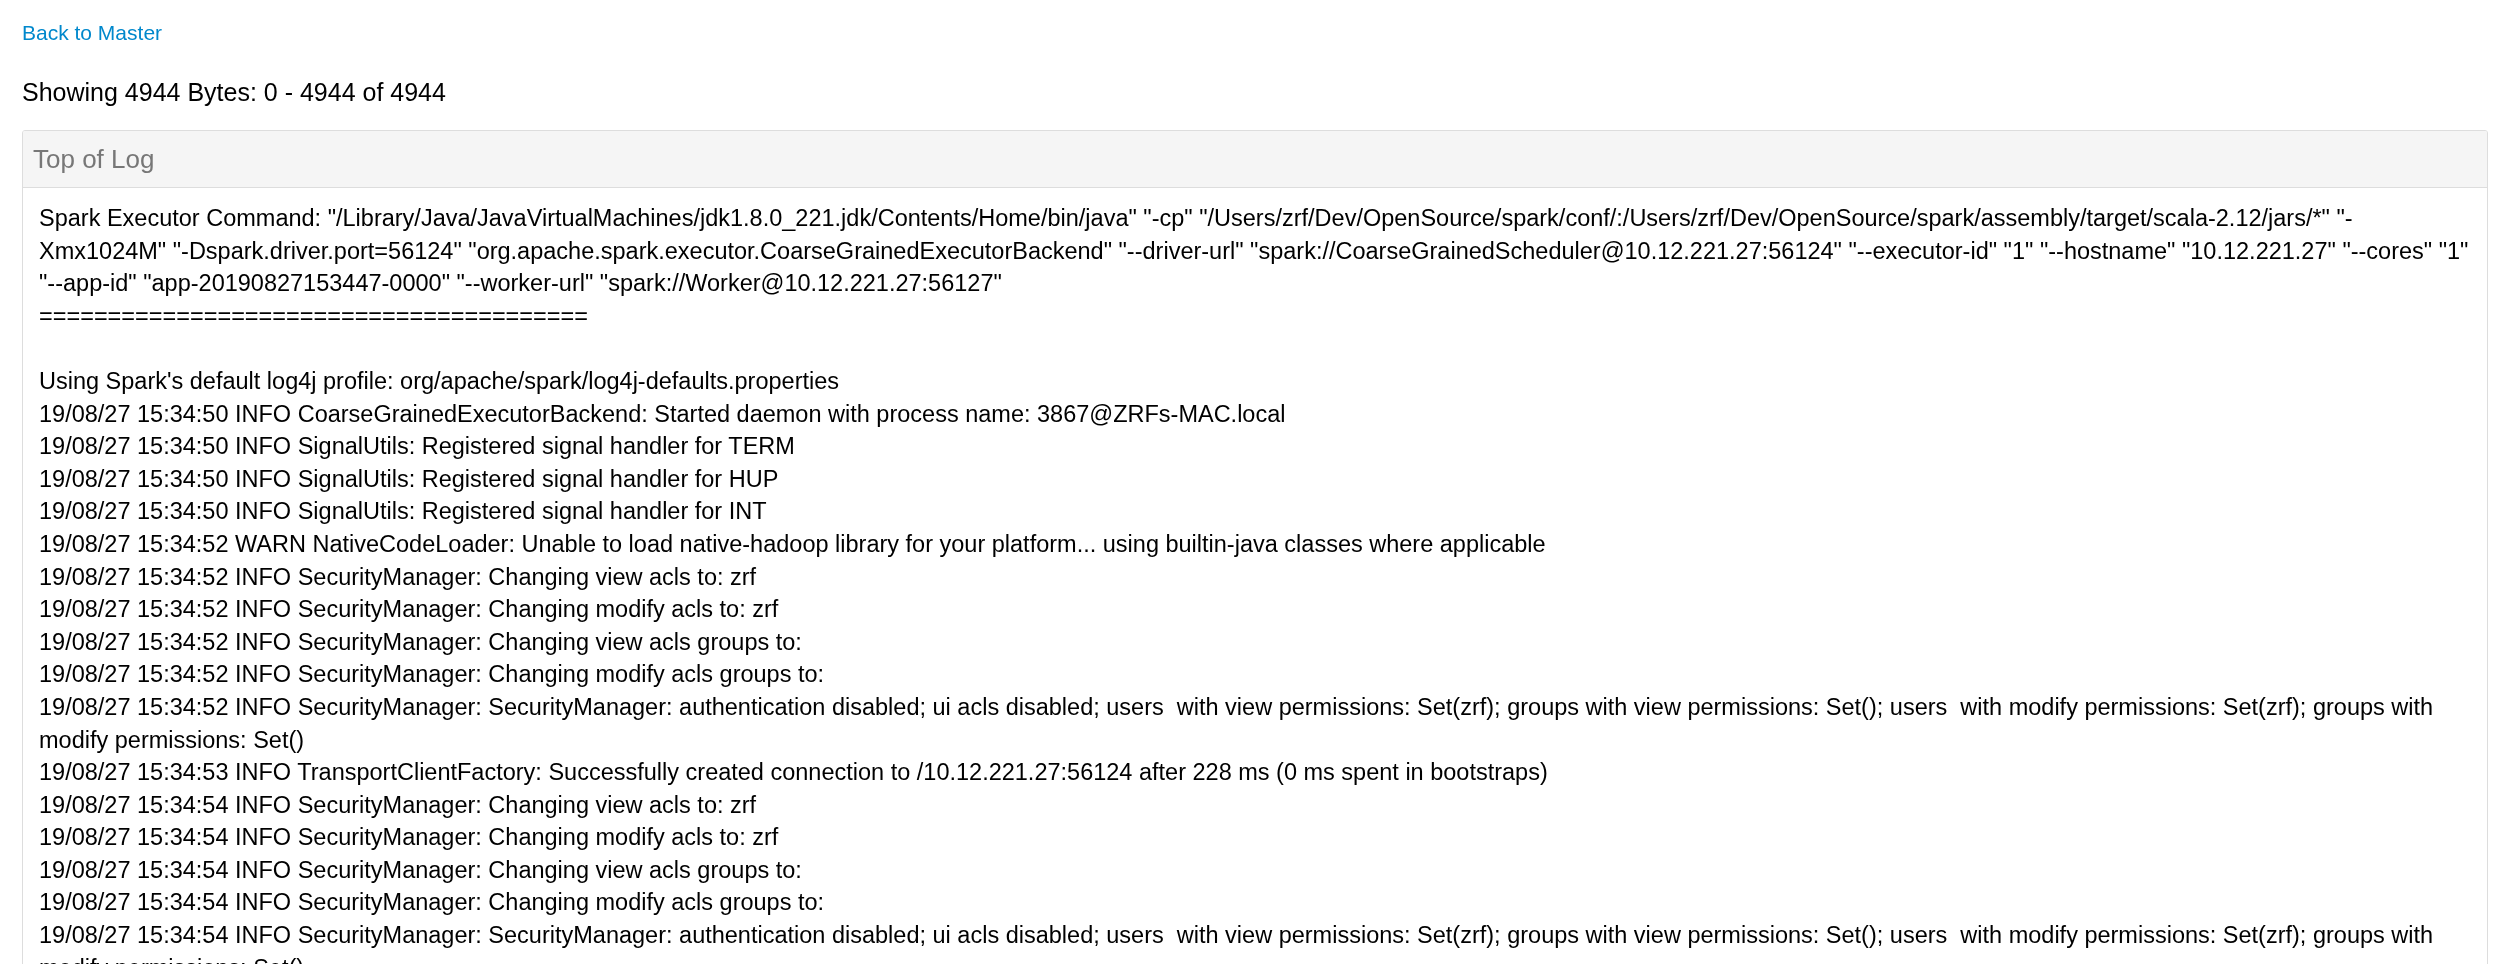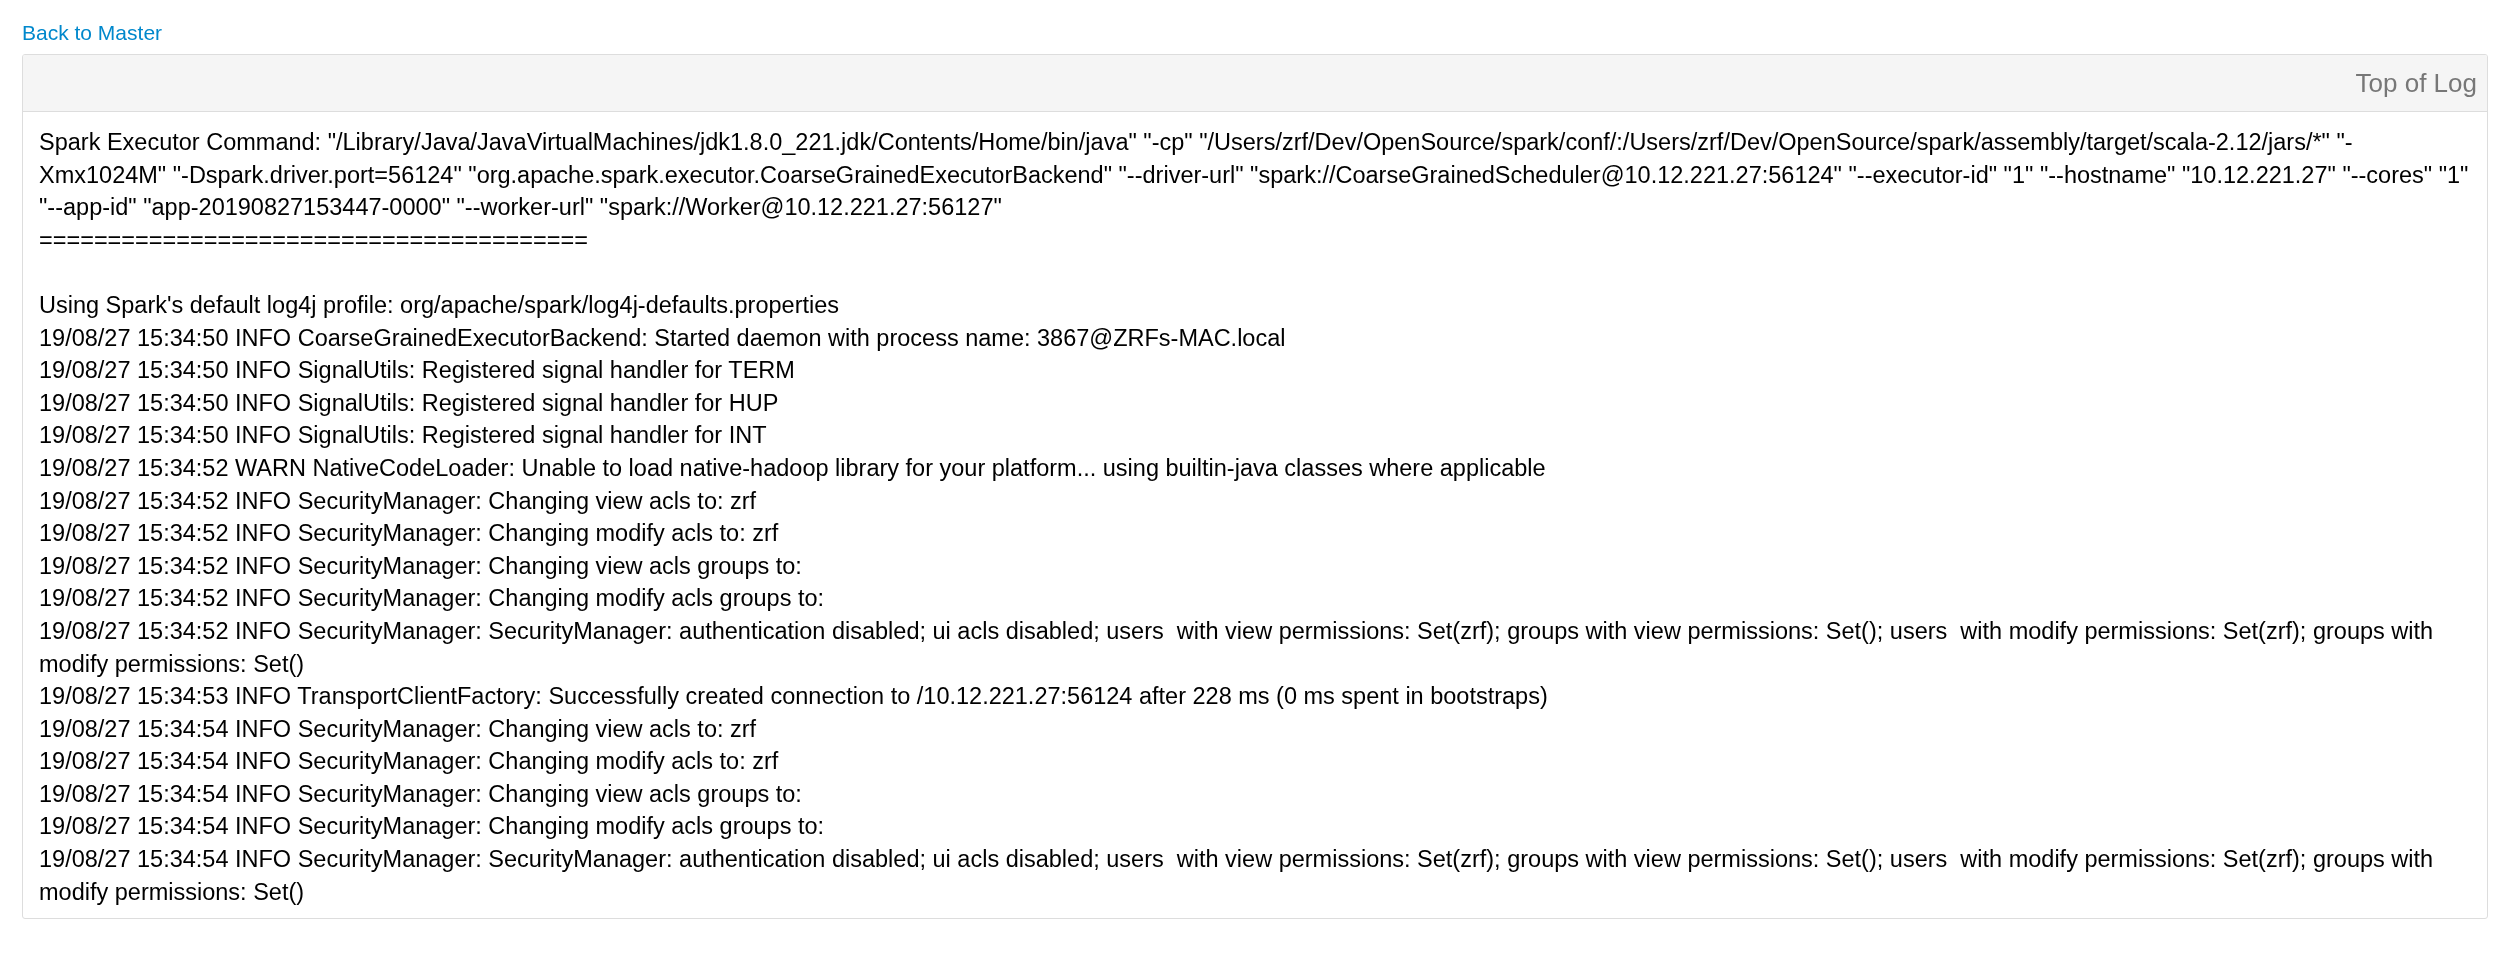--- a/index.html
+++ b/index.html
@@ -38,21 +38,21 @@
     border: 1px solid #dddddd;
     border-radius: 3px;
     background: #ffffff;
     box-sizing: border-box;
     width: 2466px;
     overflow: hidden;
   }
   .log-panel-heading {
     background: #f5f5f5;
     border-bottom: 1px solid #dddddd;
-    text-align: right;
+    text-align: left;
     color: #777777;
     font-size: 26px;
     line-height: 32px;
     padding: 12px 10px;
   }
   .log-body {
     padding: 14px 16px 10px 16px;
     box-sizing: border-box;
   }
   pre.log-content {
@@ -67,20 +67,21 @@
     overflow-wrap: break-word;
   }
 </style>
 </head>
 <body>
 
 <div class="page">
 
   <a class="back-link" href="#">Back to Master</a>
 
+  <div class="showing-line">Showing 4944 Bytes: 0 - 4944 of 4944</div>
 
   <div class="log-panel">
     <div class="log-panel-heading">Top of Log</div>
     <div class="log-body">
       <pre class="log-content">Spark Executor Command: "/Library/Java/JavaVirtualMachines/jdk1.8.0_221.jdk/Contents/Home/bin/java" "-cp" "/Users/zrf/Dev/OpenSource/spark/conf/:/Users/zrf/Dev/OpenSource/spark/assembly/target/scala-2.12/jars/*" "-Xmx1024M" "-Dspark.driver.port=56124" "org.apache.spark.executor.CoarseGrainedExecutorBackend" "--driver-url" "spark://CoarseGrainedScheduler@10.12.221.27:56124" "--executor-id" "1" "--hostname" "10.12.221.27" "--cores" "1" "--app-id" "app-20190827153447-0000" "--worker-url" "spark://Worker@10.12.221.27:56127"
 ========================================
 
 Using Spark's default log4j profile: org/apache/spark/log4j-defaults.properties
 19/08/27 15:34:50 INFO CoarseGrainedExecutorBackend: Started daemon with process name: 3867@ZRFs-MAC.local
 19/08/27 15:34:50 INFO SignalUtils: Registered signal handler for TERM

